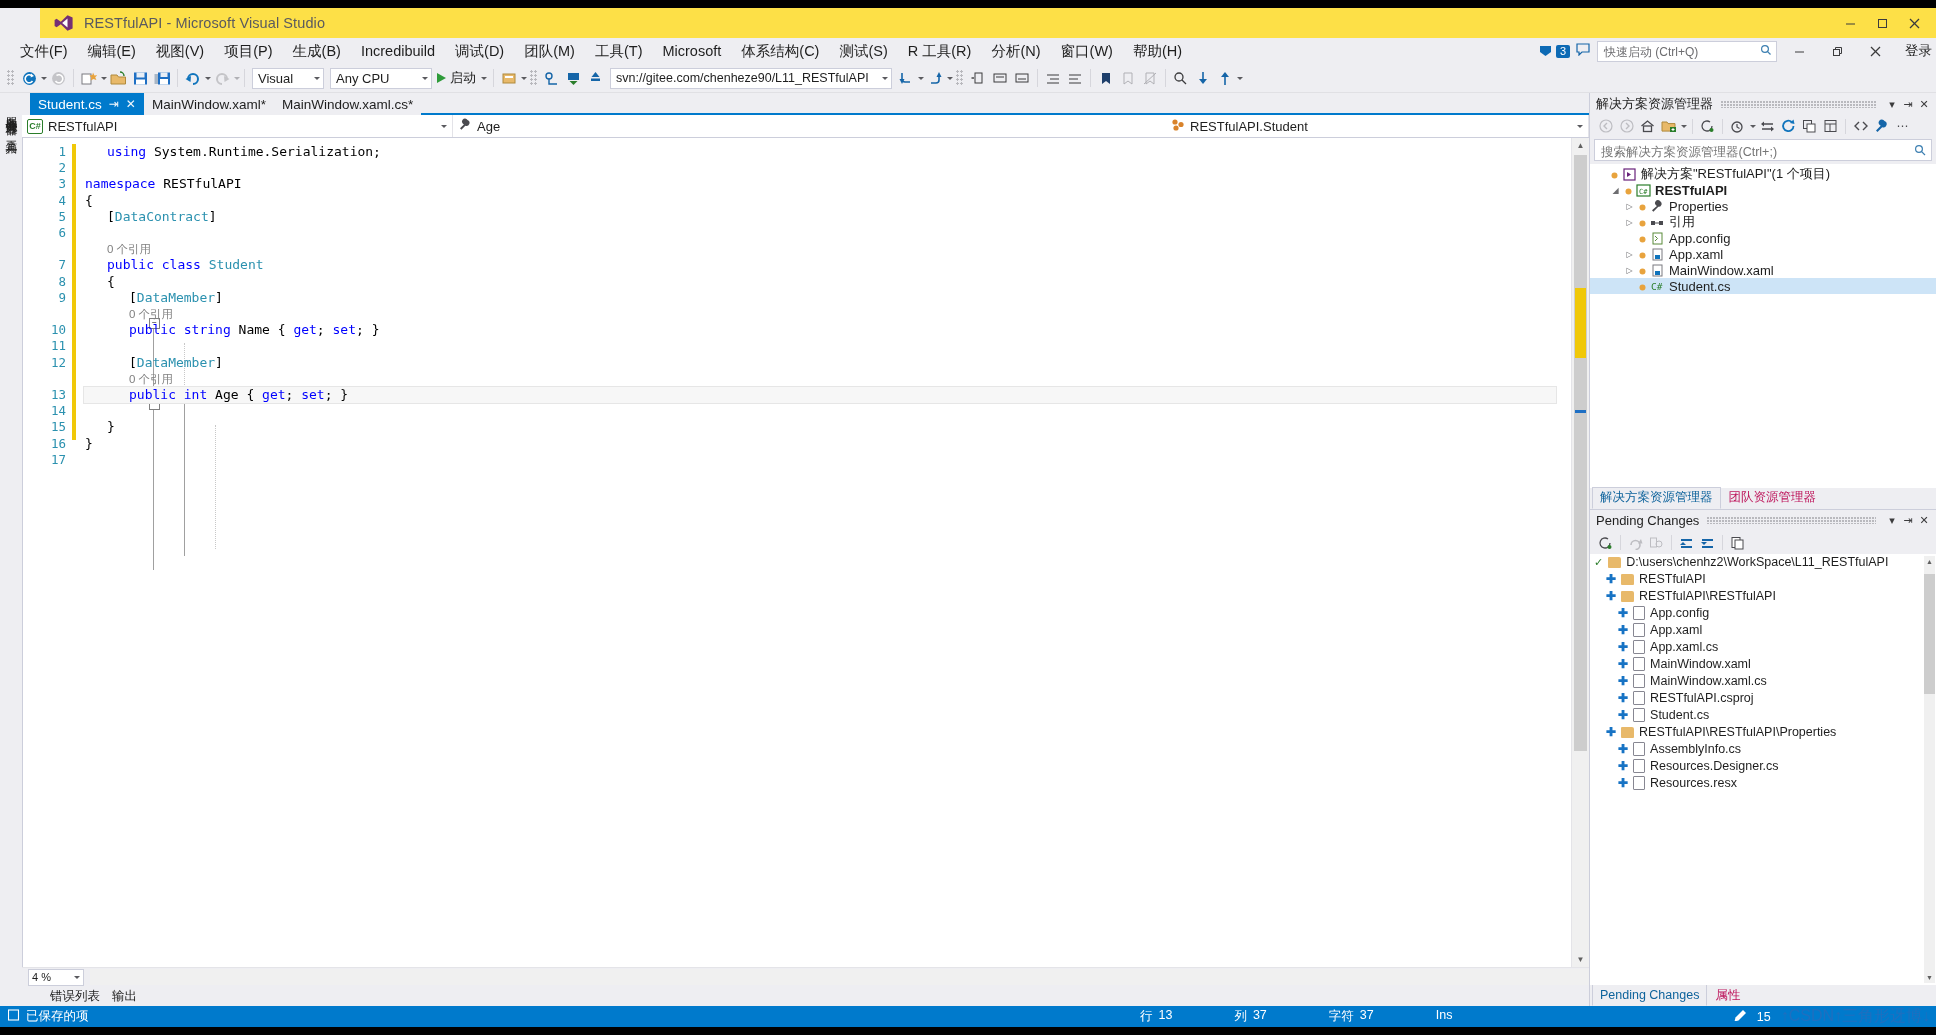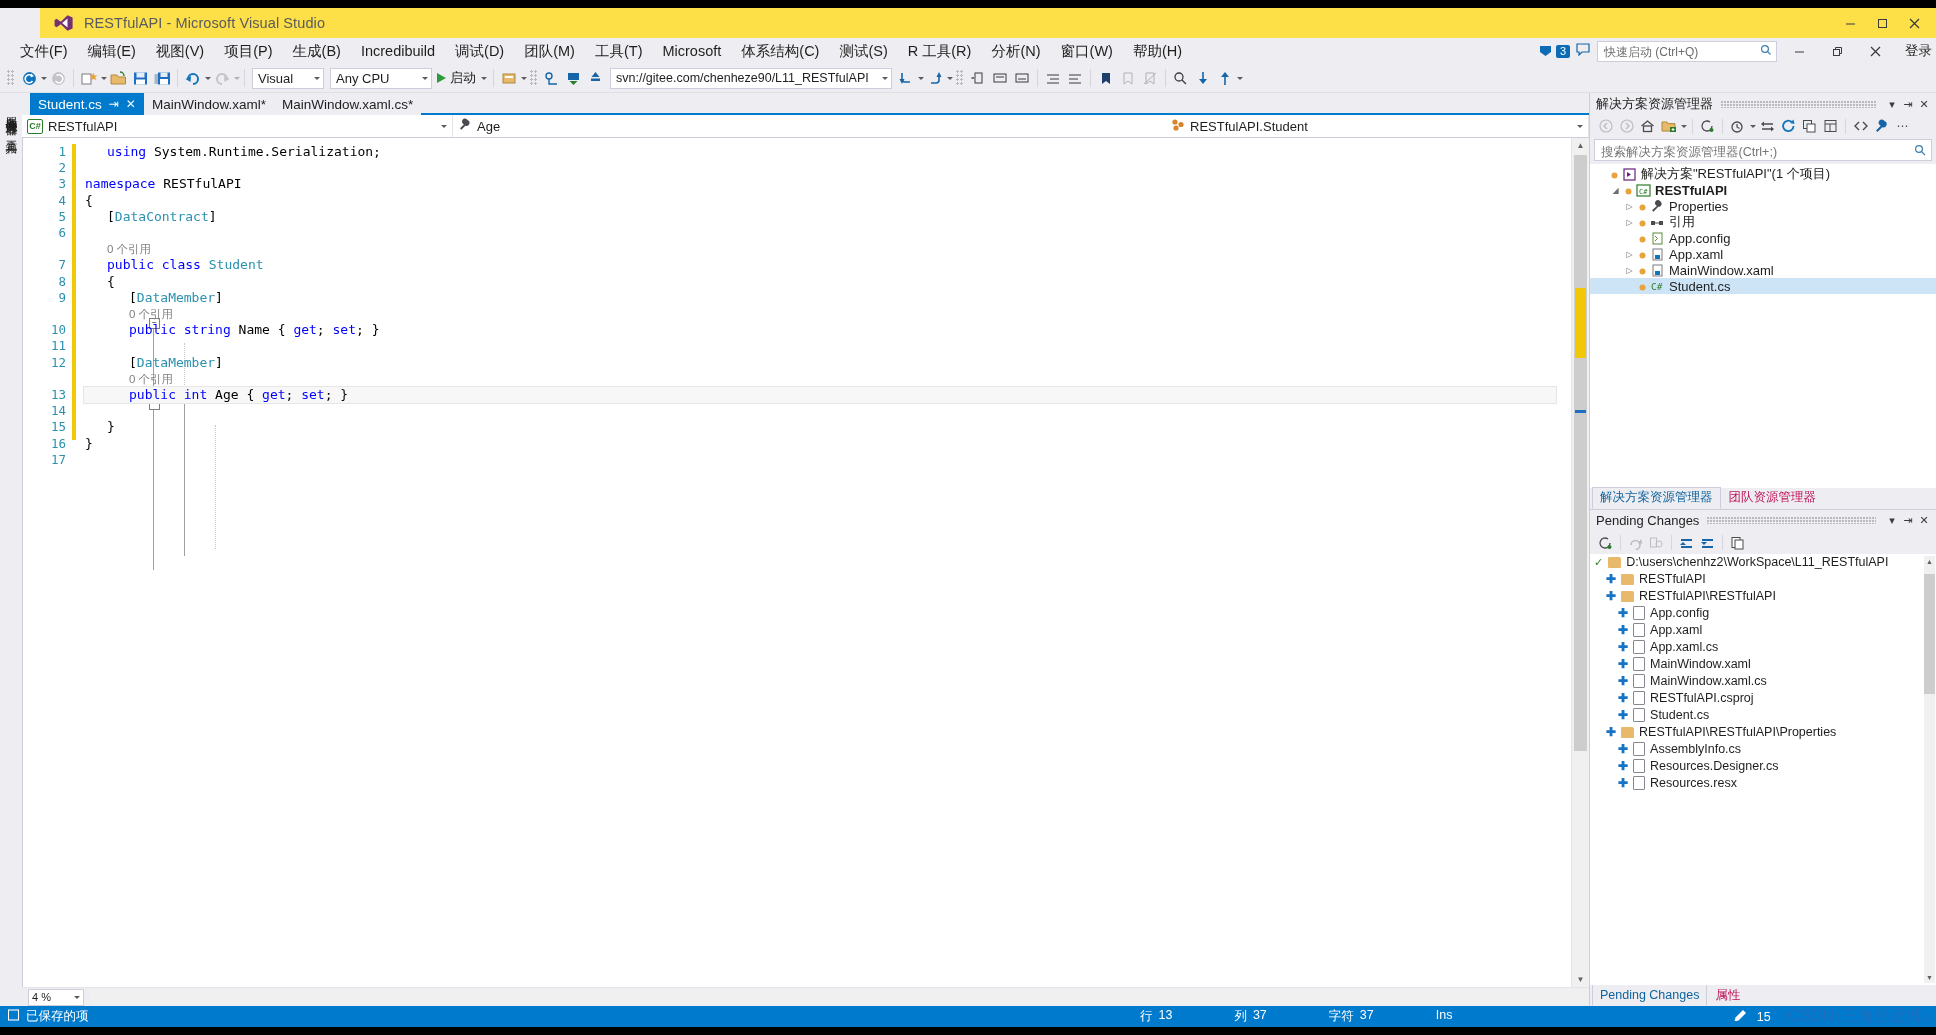--- a/index.html
+++ b/index.html
@@ -488,20 +488,24 @@
       </div>
 
       <div class="hscrollrow">
         <div class="zoombox">
           <span>4 %</span>
           <span class="caret"></span>
         </div>
         <div class="hscroll"></div>
       </div>
 
+      <div class="bottomtabs">
+        <span>错误列表</span>
+        <span>输出</span>
+      </div>
     </div>
 
     <div class="rightcol">
 
       <div class="panel-header">
         <span class="panel-title">解决方案资源管理器</span>
         <span class="dots"></span>
         <span class="hdr-btn">▾</span>
         <span class="hdr-btn">⇥</span>
         <span class="hdr-btn">✕</span>

